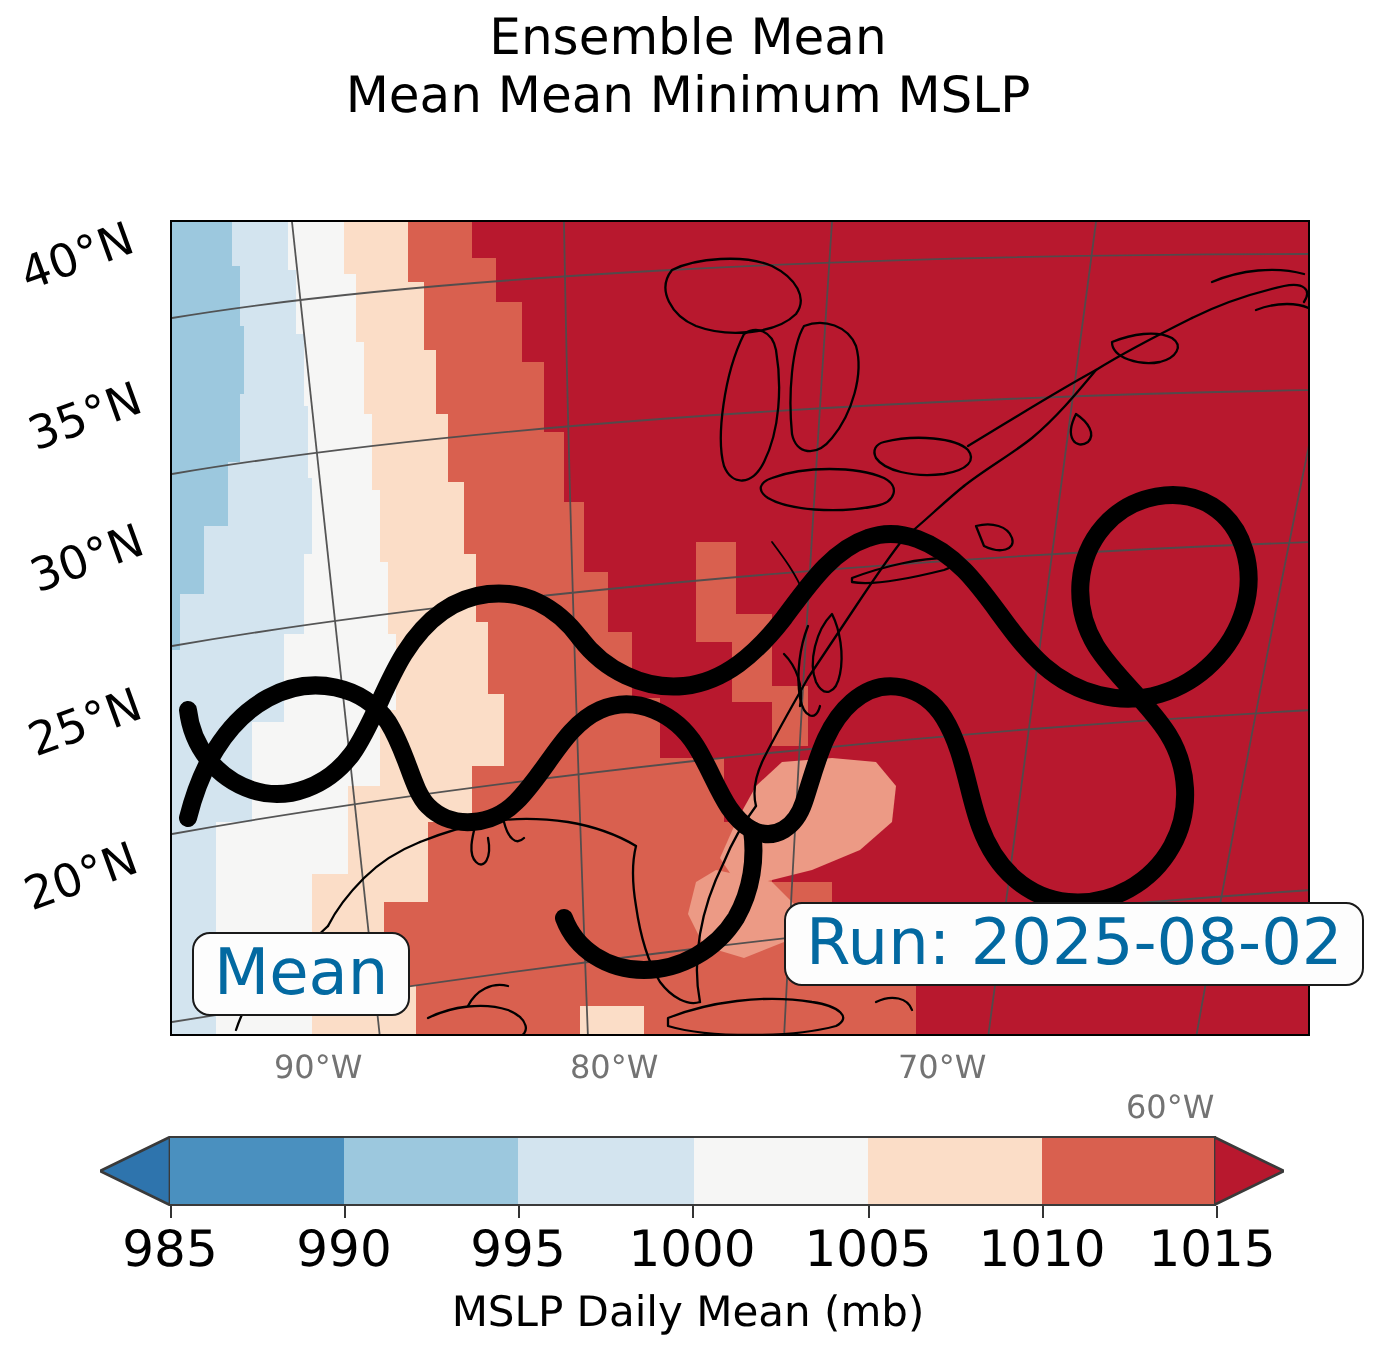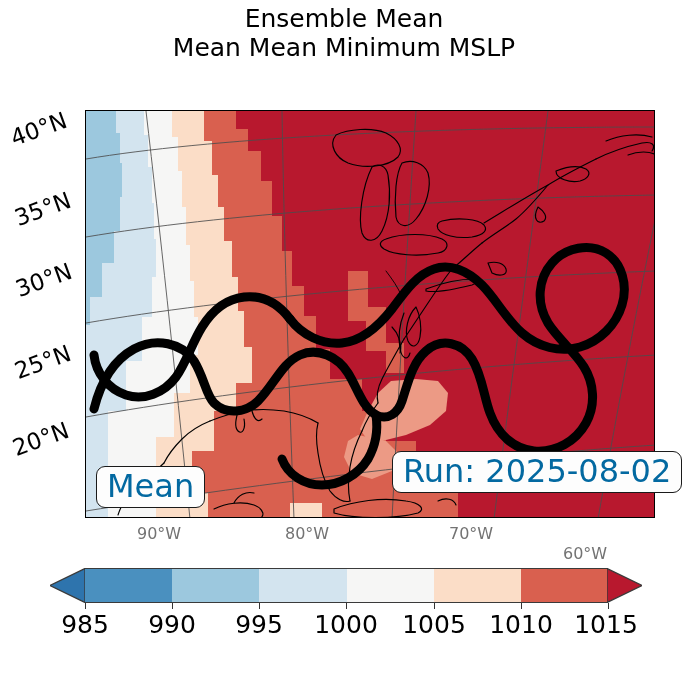--- a/index.html
+++ b/index.html
@@ -331,15 +331,16 @@
     <div class="cbtick" style="left:608px;"></div>
 
     <div class="cbticklabel" style="left:85px;">985</div>
     <div class="cbticklabel" style="left:172px;">990</div>
     <div class="cbticklabel" style="left:259px;">995</div>
     <div class="cbticklabel" style="left:346px;">1000</div>
     <div class="cbticklabel" style="left:434px;">1005</div>
     <div class="cbticklabel" style="left:521px;">1010</div>
     <div class="cbticklabel" style="left:606px;">1015</div>
 
+    <div class="cblabel">MSLP Daily Mean (mb)</div>
   </div>
 
 </div>
 
 </body></html>

